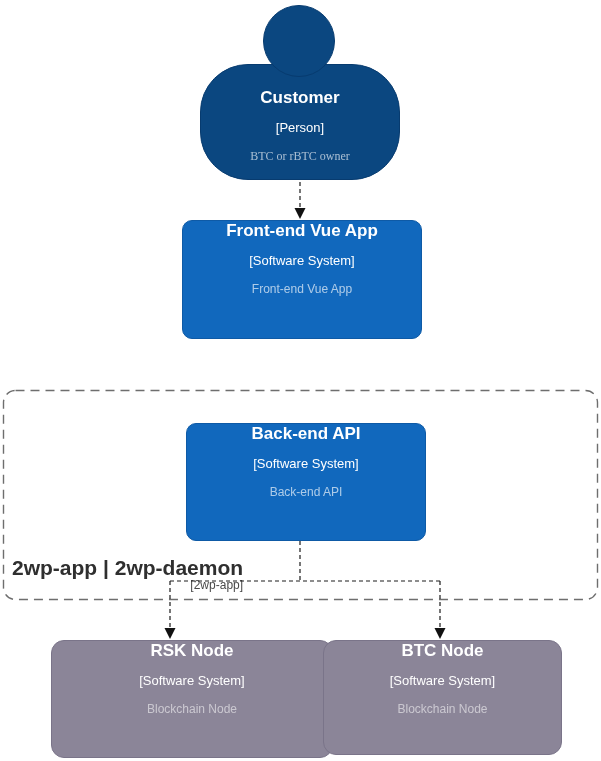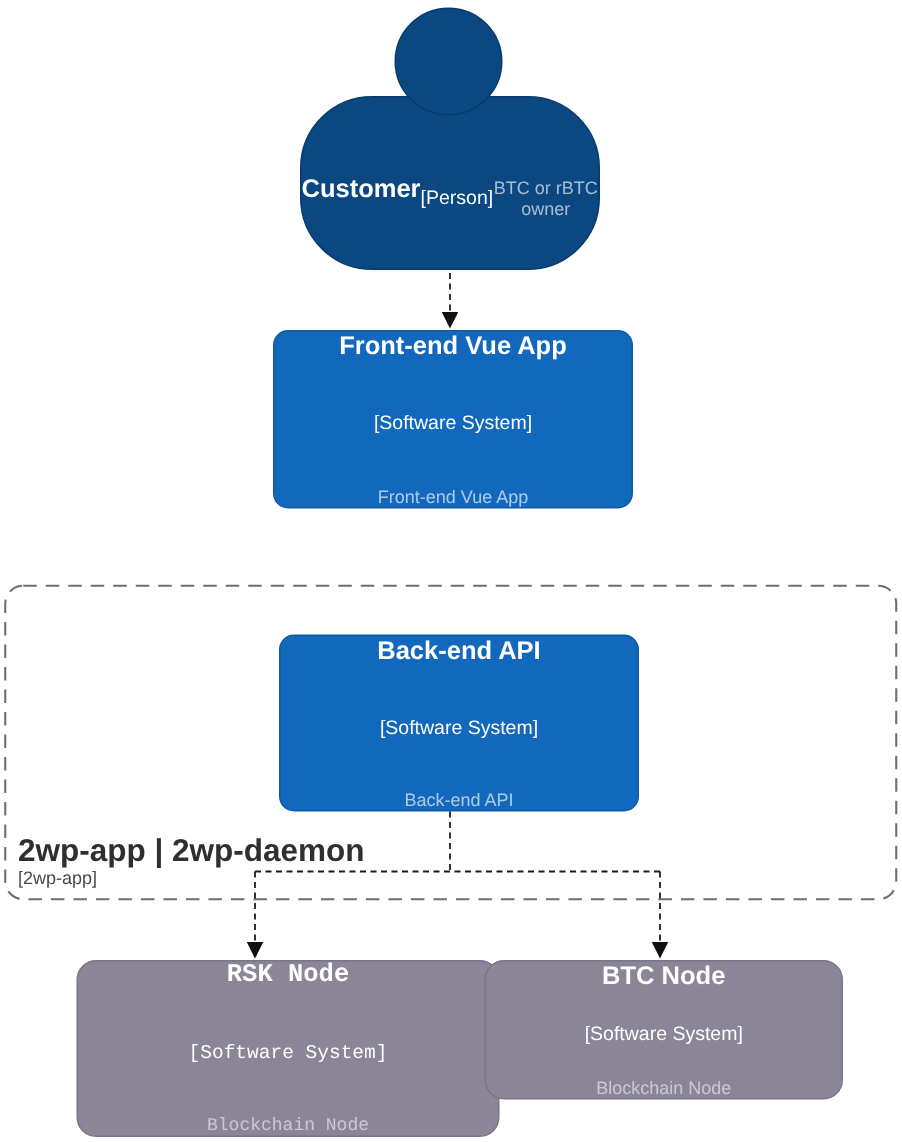--- a/index.html
+++ b/index.html
@@ -34,55 +34,55 @@
     box-sizing:border-box;
     z-index:3;
   }
   .person-body{
     position:absolute;left:200px;top:64px;width:200px;height:116px;
     border-radius:48px;
     background:var(--person-fill);
     border:1px solid var(--person-border);
     box-sizing:border-box;
     z-index:2;
-    display:flex;flex-direction:row;align-items:center;justify-content:center;
+    display:flex;flex-direction:column;align-items:center;justify-content:center;
     padding-top:7px;
   }
-  .person-body .el-desc{color:rgba(255,255,255,0.64);}
+  .person-body .el-desc{color:rgba(255,255,255,0.64);font-family:Liberation Serif, serif;}
   
   .sysbox{
     position:absolute;
     border-radius:10px;
     background:var(--system-fill);
     border:1px solid var(--system-border);
     box-sizing:border-box;
-    display:flex;flex-direction:column;align-items:center;justify-content:space-between;
+    display:flex;flex-direction:column;align-items:center;justify-content:flex-start;
     z-index:2;
   }
   .sysbox .el-desc{color:rgba(255,255,255,0.66);}
   #frontend-box{left:182px;top:220px;width:240px;height:119px;}
   #backend-box{left:186px;top:423px;width:240px;height:118px;}
   .extbox{
     background:var(--external-fill);
     border:1px solid var(--external-border);
     border-radius:13px;
   }
   .extbox .el-desc{color:rgba(255,255,255,0.55);}
-  #rsk-box{left:51px;top:640px;width:282px;height:118px;font-family:Liberation Mono, monospace;}
-  #btc-box{left:323px;top:640px;width:239px;height:93px;}
+  #rsk-box{left:51px;top:640px;width:282px;height:118px;}
+  #btc-box{left:323px;top:640px;width:239px;height:115px;}
   
   .boundary{
     position:absolute;left:3px;top:390px;width:595px;height:210px;
     z-index:1;
   }
   .boundary-label{
     position:absolute;left:9px;bottom:7px;
   }
   .boundary-title{font-size:21px;font-weight:bold;line-height:19px;color:#2F2F2F;}
-  .boundary-type{font-size:12px;line-height:15px;color:#4A4A4A;margin-top:1px;}
+  .boundary-type{font-size:12px;line-height:15px;color:#4A4A4A;margin-top:1px;text-align:right;}
   
   .overlay{
     position:absolute;left:0;top:0;width:601px;height:761px;
     z-index:4;pointer-events:none;
   }
 </style>
 </head>
 <body>
 
 <div class="stage">

